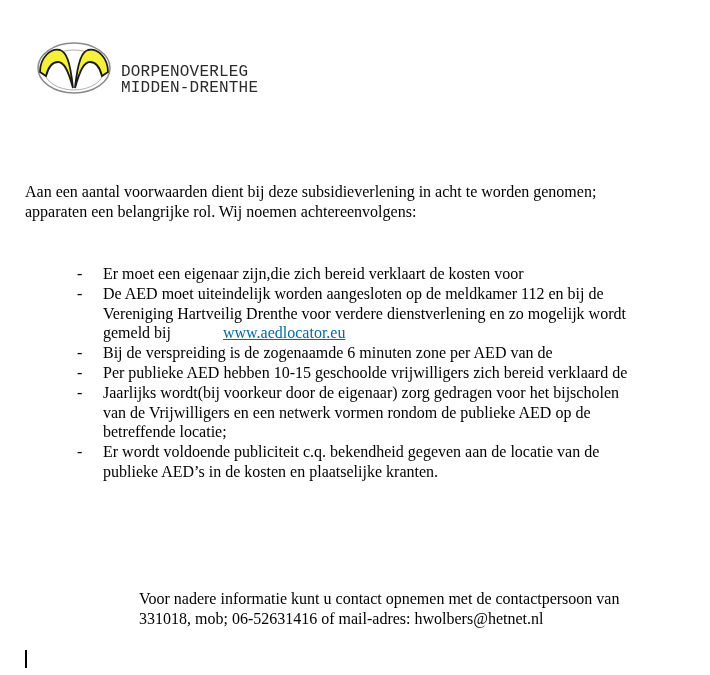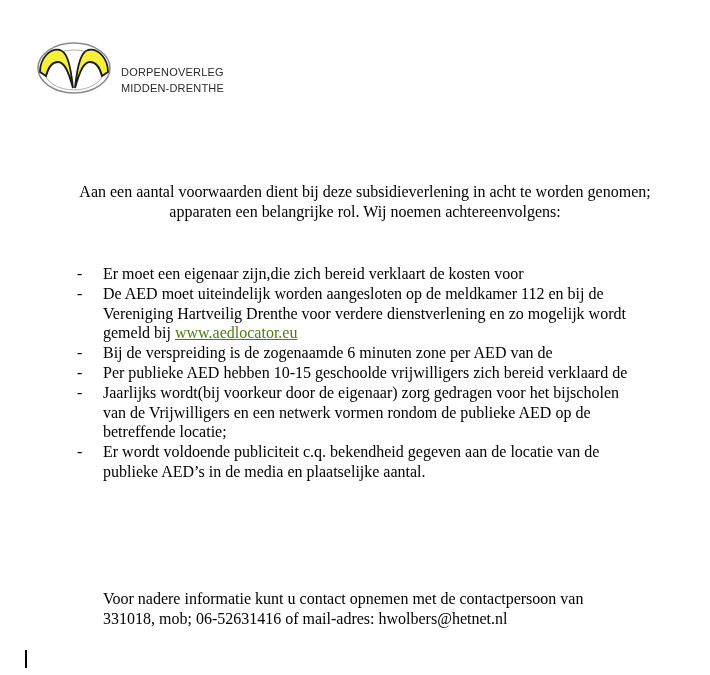--- a/index.html
+++ b/index.html
@@ -1,33 +1,33 @@
 <!DOCTYPE html>
 <html><head>
   <meta charset="utf-8">
   <style>
     html, body { margin: 0; padding: 0; background: #ffffff; }
     body { width: 710px; height: 675px; position: relative; overflow: hidden;
            font-family: "Liberation Serif", "DejaVu Serif", serif; color: #000; }
     .logo { position: absolute; left: 36px; top: 40px; width: 76px; height: 56px; }
     .logo-text { position: absolute; left: 121px; top: 64px;
-                 font-family: Liberation Sans, sans-serif;
-                 font-size: 11px; line-height: 16px; color: #2b2b2b; letter-spacing: 0.2px; }
+                 font-family: Liberation Mono, monospace;
+                 font-size: 16px; line-height: 16px; color: #2b2b2b; letter-spacing: 0.2px; }
     .intro { position: absolute; left: 25px; top: 182px; width: 680px;
-             font-size: 16px; line-height: 20px; text-align: center; }
+             font-size: 16px; line-height: 20px; }
     .intro div { white-space: nowrap; }
     .list { position: absolute; left: 0; top: 264px; width: 710px;
             font-size: 16px; line-height: 19.8px; margin: 0; padding: 0; list-style: none; }
     .list li { position: relative; padding-left: 103px; }
     .list li .dash { position: absolute; left: 77px; top: 0; }
     .list li .line { display: block; white-space: nowrap; }
-    a.link { color: #4d7c0f; text-decoration: underline; }
+    a.link { color: #0369a1; text-decoration: underline; margin-left: 48px; }
     .contact { position: absolute; left: 103px; top: 589px; width: 600px;
                font-size: 16px; line-height: 20px; }
-    .contact div { white-space: nowrap; }
+    .contact div { white-space: nowrap; margin-left: 36px; }
     .cursor { position: absolute; left: 25px; top: 650px; width: 2px; height: 18px; background: #000; }
   </style>
 </head>
 <body>
 
 <div class="logo">
   <svg width="76" height="56" viewBox="0 0 76 56">
     <ellipse cx="38" cy="28" rx="36" ry="25" fill="none" stroke="#8a8a8a" stroke-width="1.5"></ellipse>
     <ellipse cx="38" cy="30" rx="30" ry="20" fill="none" stroke="#b0b0b0" stroke-width="1"></ellipse>
     <path d="M4,32 C4,18 14,8 24,10 C30,12 34,20 37,48 C32,30 28,22 22,22 C16,22 12,28 10,36 Z" fill="#f5f03c" stroke="#1a1a1a" stroke-width="1.8"></path>
@@ -65,21 +65,21 @@
   </li>
   <li>
     <span class="dash">-</span>
     <span class="line">Jaarlijks wordt(bij voorkeur door de eigenaar) zorg gedragen voor het bijscholen</span>
     <span class="line">van de Vrijwilligers  en een netwerk vormen rondom de publieke AED op de</span>
     <span class="line">betreffende locatie;</span>
   </li>
   <li>
     <span class="dash">-</span>
     <span class="line">Er wordt voldoende publiciteit  c.q. bekendheid gegeven aan de locatie van de</span>
-    <span class="line">publieke AED’s in de media en plaatselijke  aantal.</span>
+    <span class="line">publieke AED’s in de kosten en plaatselijke  kranten.</span>
   </li>
 </ul>
 
 <div class="contact">
   <div>Voor nadere informatie kunt u contact opnemen met de contactpersoon van</div>
   <div>331018,  mob; 06-52631416 of mail-adres:  hwolbers@hetnet.nl</div>
 </div>
 
 <div class="cursor"></div>
 

